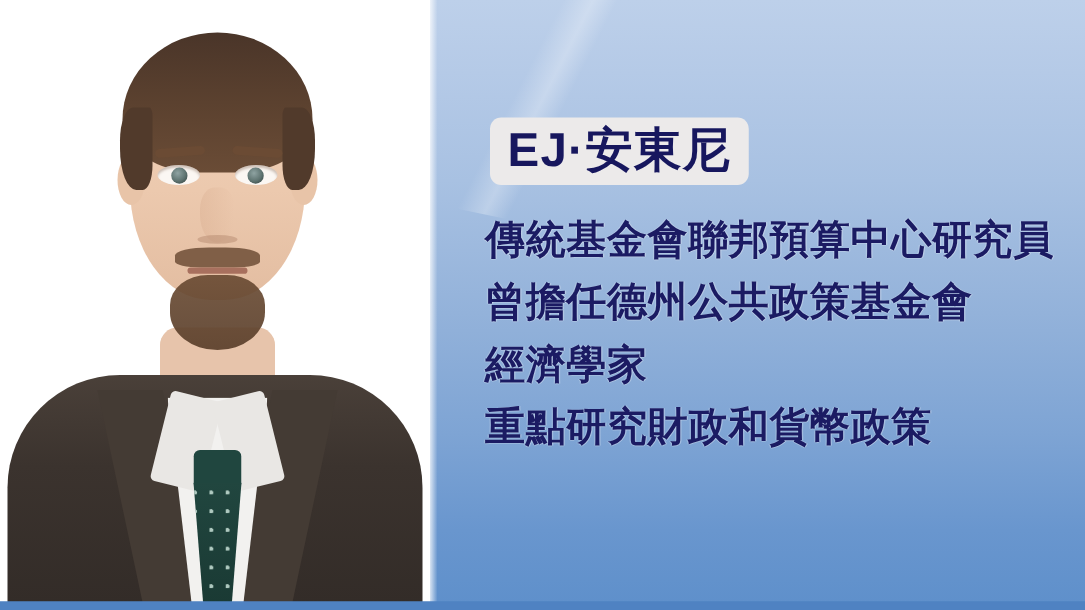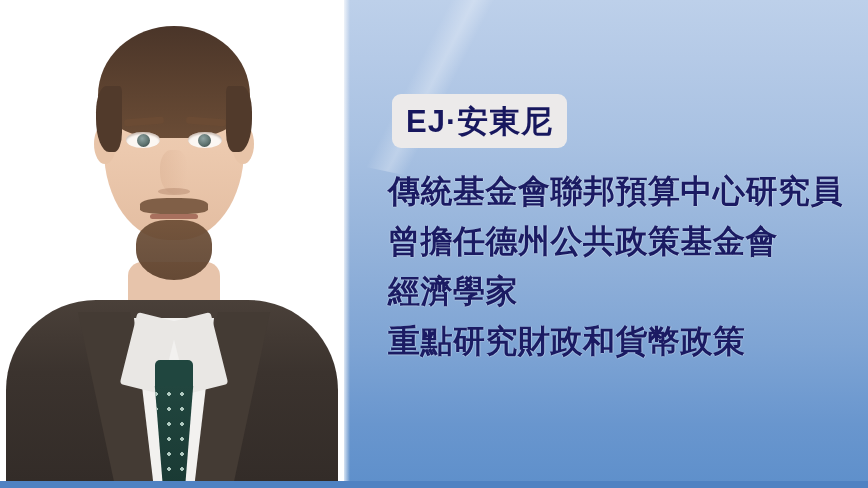--- a/index.html
+++ b/index.html
@@ -65,21 +65,21 @@
     top: 94px;
     height: 54px;
     padding: 0 14px 0 14px;
     display: flex;
     align-items: center;
     background: #eceaea;
     border-radius: 9px;
     box-sizing: border-box;
   }
   .name-badge .name-text {
-    font-size: 31px;
+    font-size: 38px;
     font-weight: bold;
     color: #17175e;
     letter-spacing: 1px;
     line-height: 1;
     white-space: nowrap;
   }
 
   
   .credentials {
     position: absolute;

